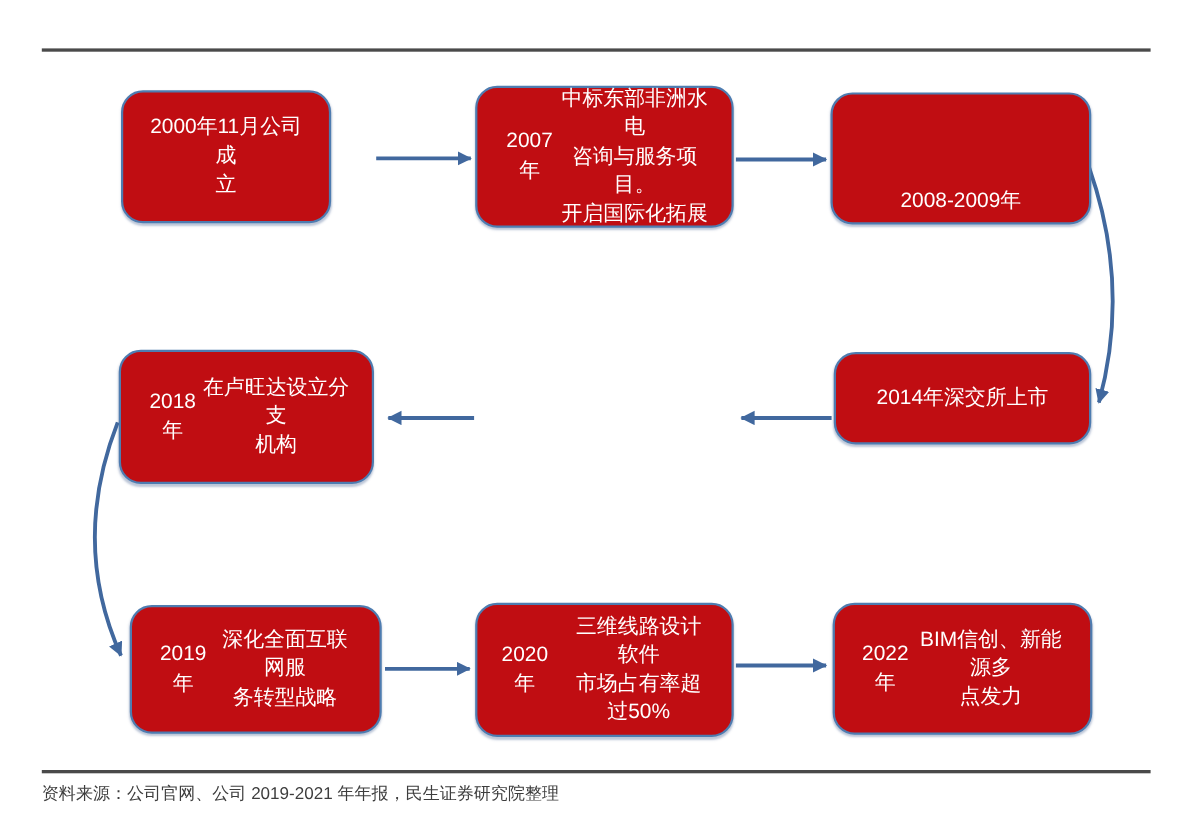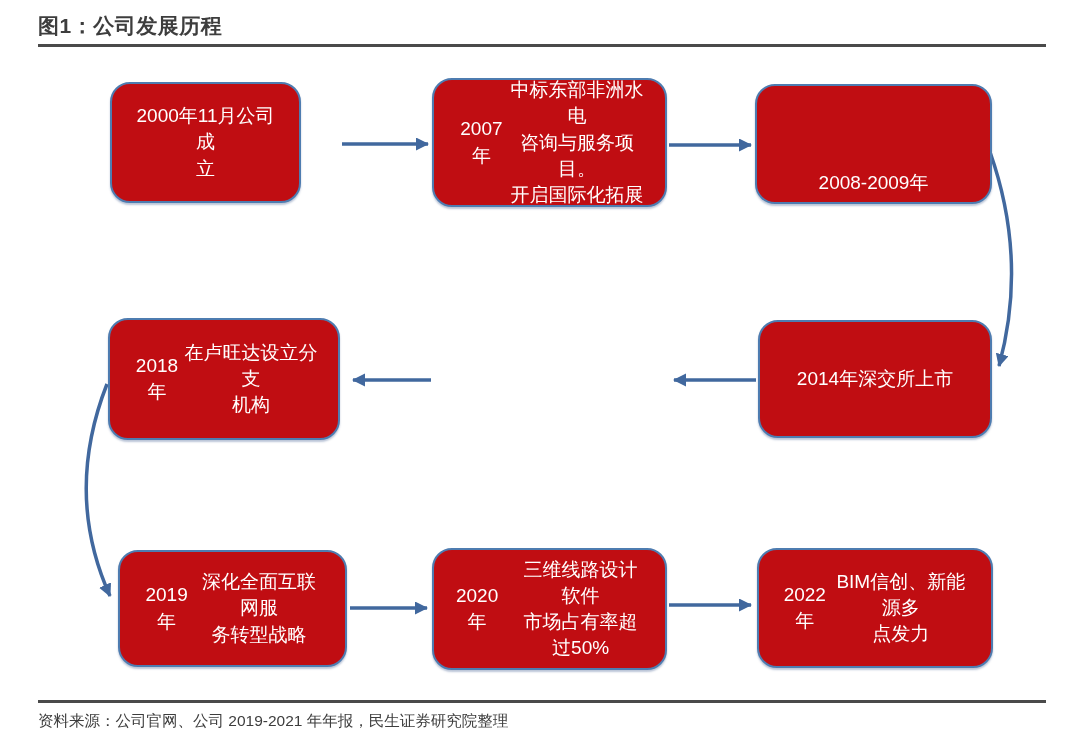--- a/index.html
+++ b/index.html
@@ -42,21 +42,20 @@
 
   svg.connectors { position: absolute; inset: 0; pointer-events: none; }
   .arrow { stroke: var(--arrow-color, #41689e); stroke-width: 3.5; fill: none; }
   .arrowhead { fill: var(--arrow-color, #41689e); }
 </style>
 </head>
 <body>
 
 <div class="canvas">
 
-  <div class="figure-title">图1：公司发展历程</div>
   <div class="rule title-rule"></div>
 
   <svg class="connectors" width="1080" height="744" viewBox="0 0 1080 744">
     <defs>
       <marker id="ah" markerUnits="userSpaceOnUse" markerWidth="18" markerHeight="18" refX="12" refY="6.5" orient="auto">
         <path class="arrowhead" d="M0,0 L13,6.5 L0,13 Z"></path>
       </marker>
     </defs>
     <path class="arrow" d="M342,144 L428,144" marker-end="url(#ah)"></path>
     <path class="arrow" d="M669,145 L751,145" marker-end="url(#ah)"></path>
@@ -78,21 +77,21 @@
     <span class="year">2007年</span>
     <span class="desc">中标东部非洲水电
 咨询与服务项目。
 开启国际化拓展</span>
   </div>
 
   <div class="milestone" style="left:755px; top:84px; width:237px; height:120px;align-items:flex-end;">
     <span class="year">2008-2009年</span>
   </div>
 
-  <div class="milestone" style="left:758px; top:320px; width:234px; height:118px;">
+  <div class="milestone" style="left:758px; top:320px; width:234px; height:84px;">
     <span class="year">2014年</span>
     <span class="desc">深交所上市</span>
   </div>
 
 
   <div class="milestone" style="left:108px; top:318px; width:232px; height:122px;">
     <span class="year">2018年</span>
     <span class="desc">在卢旺达设立分支
 机构</span>
   </div>

